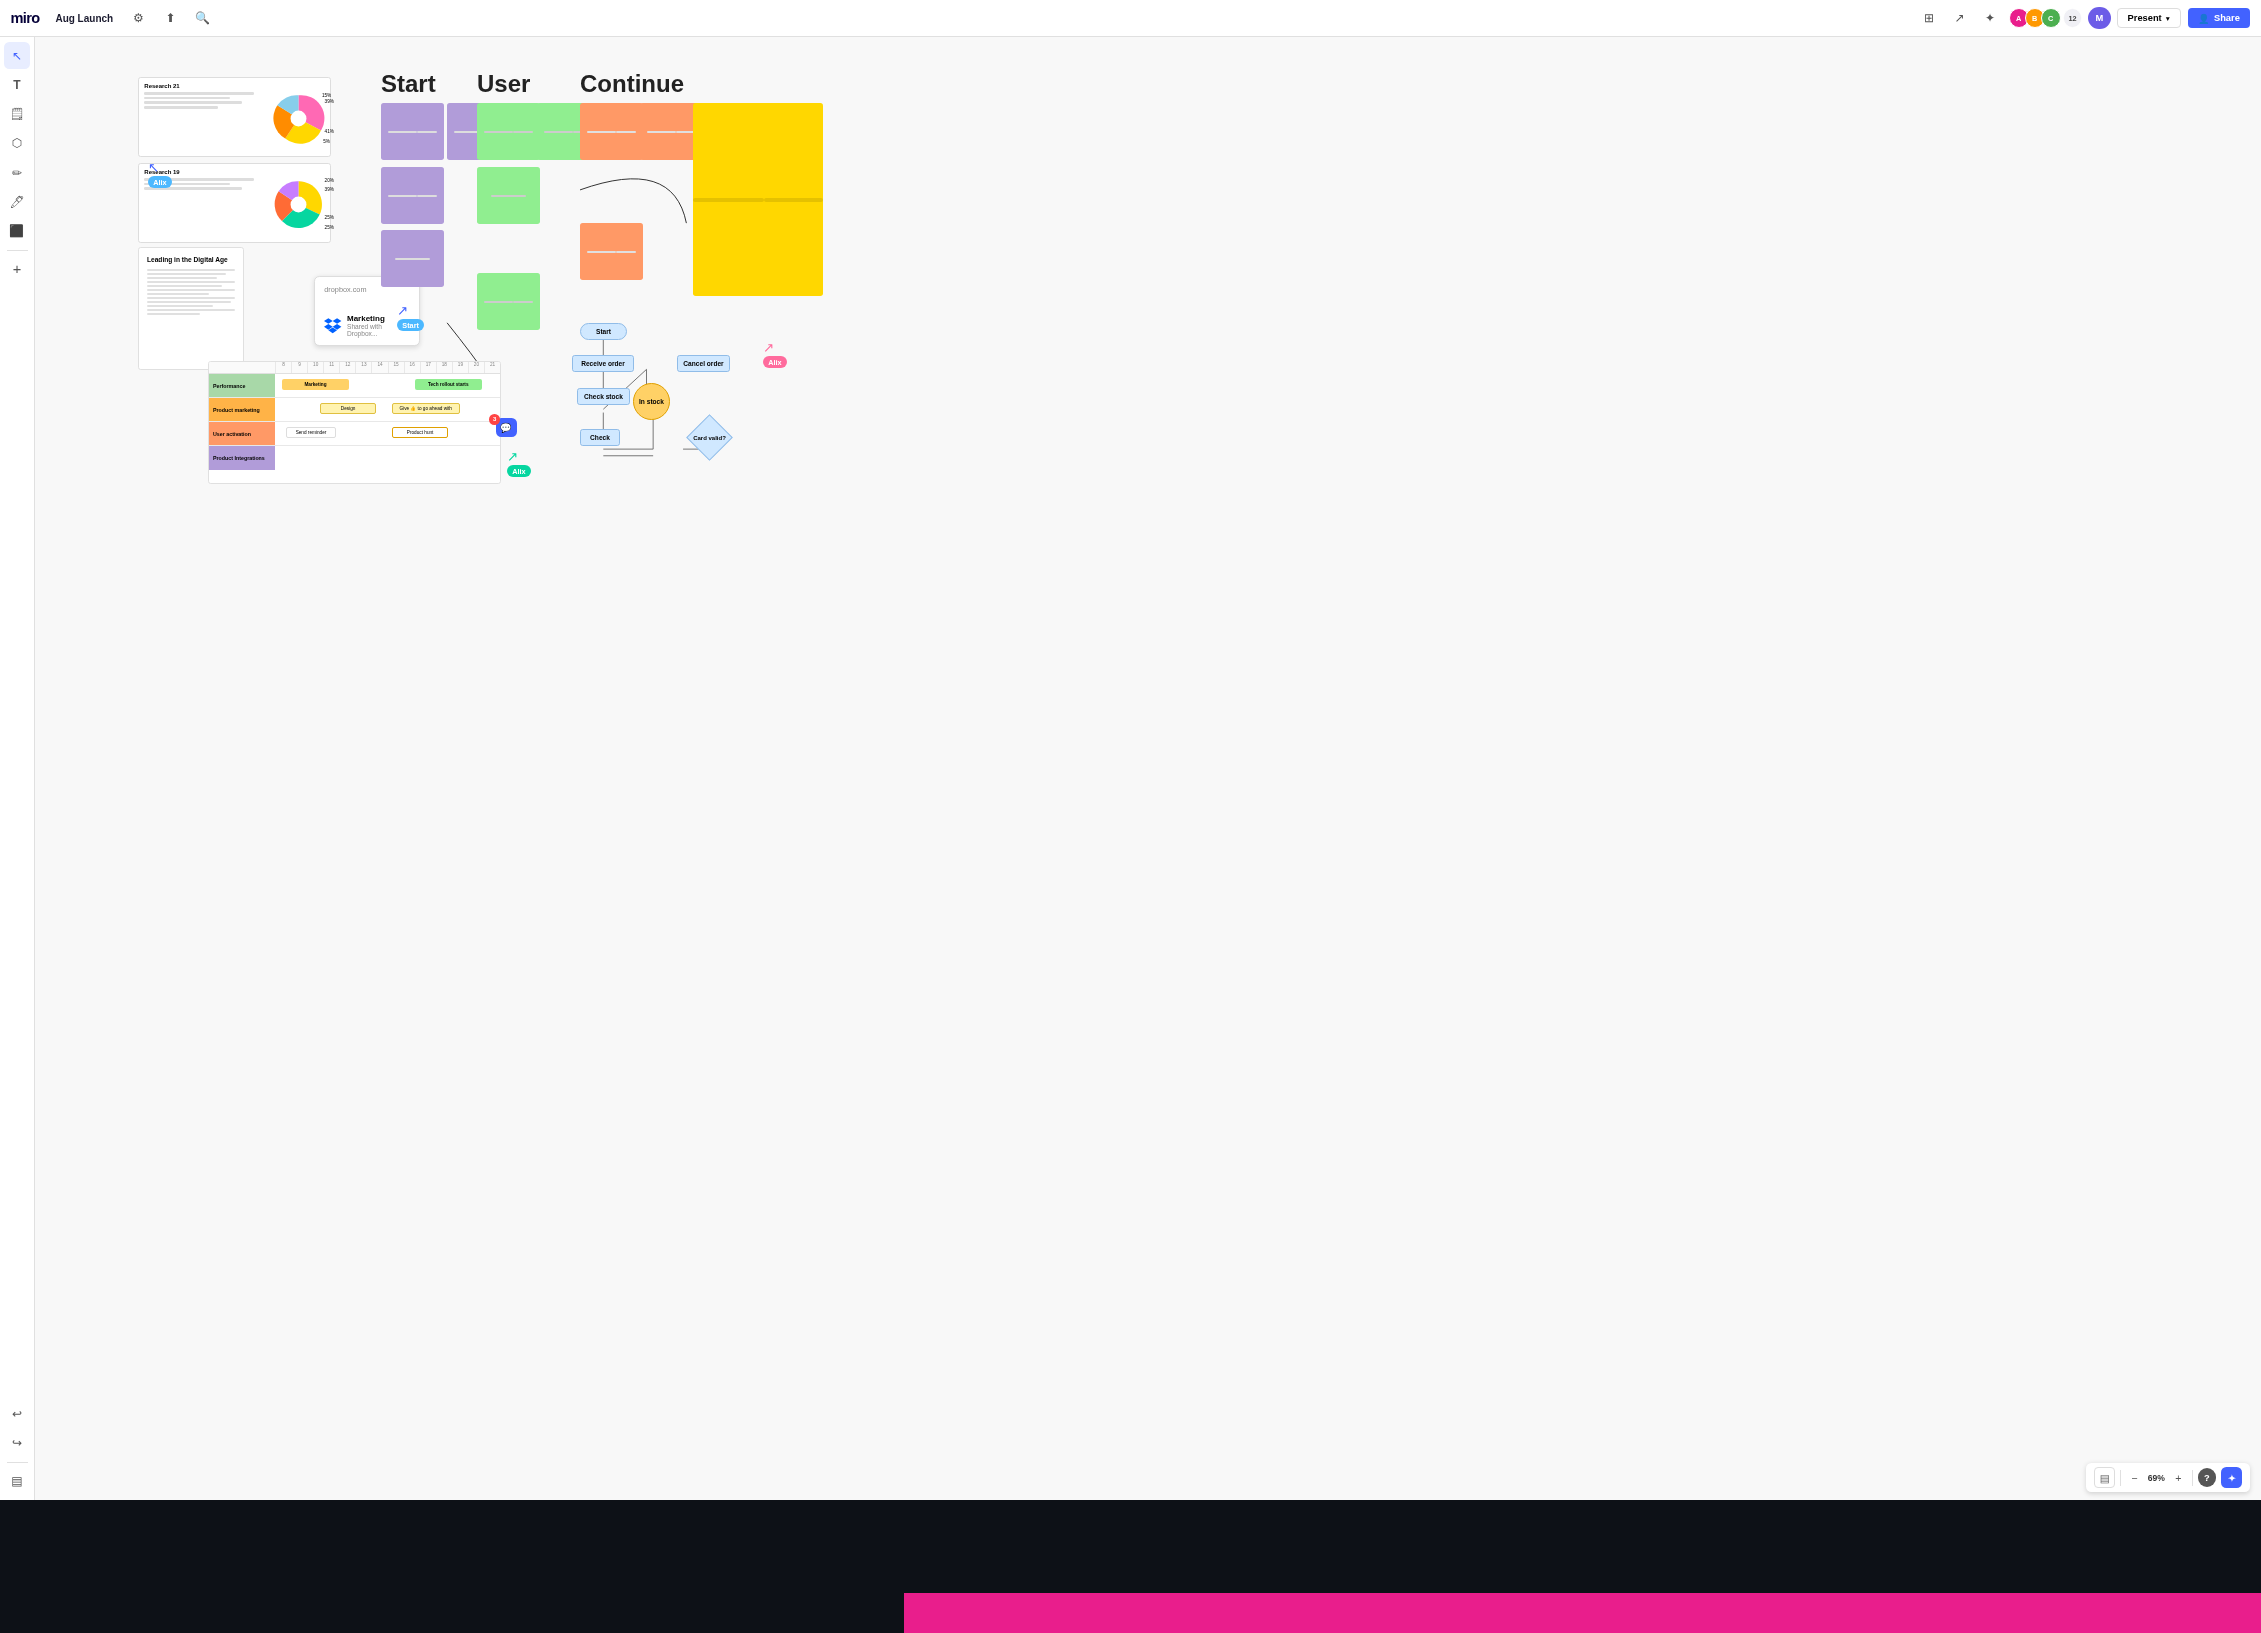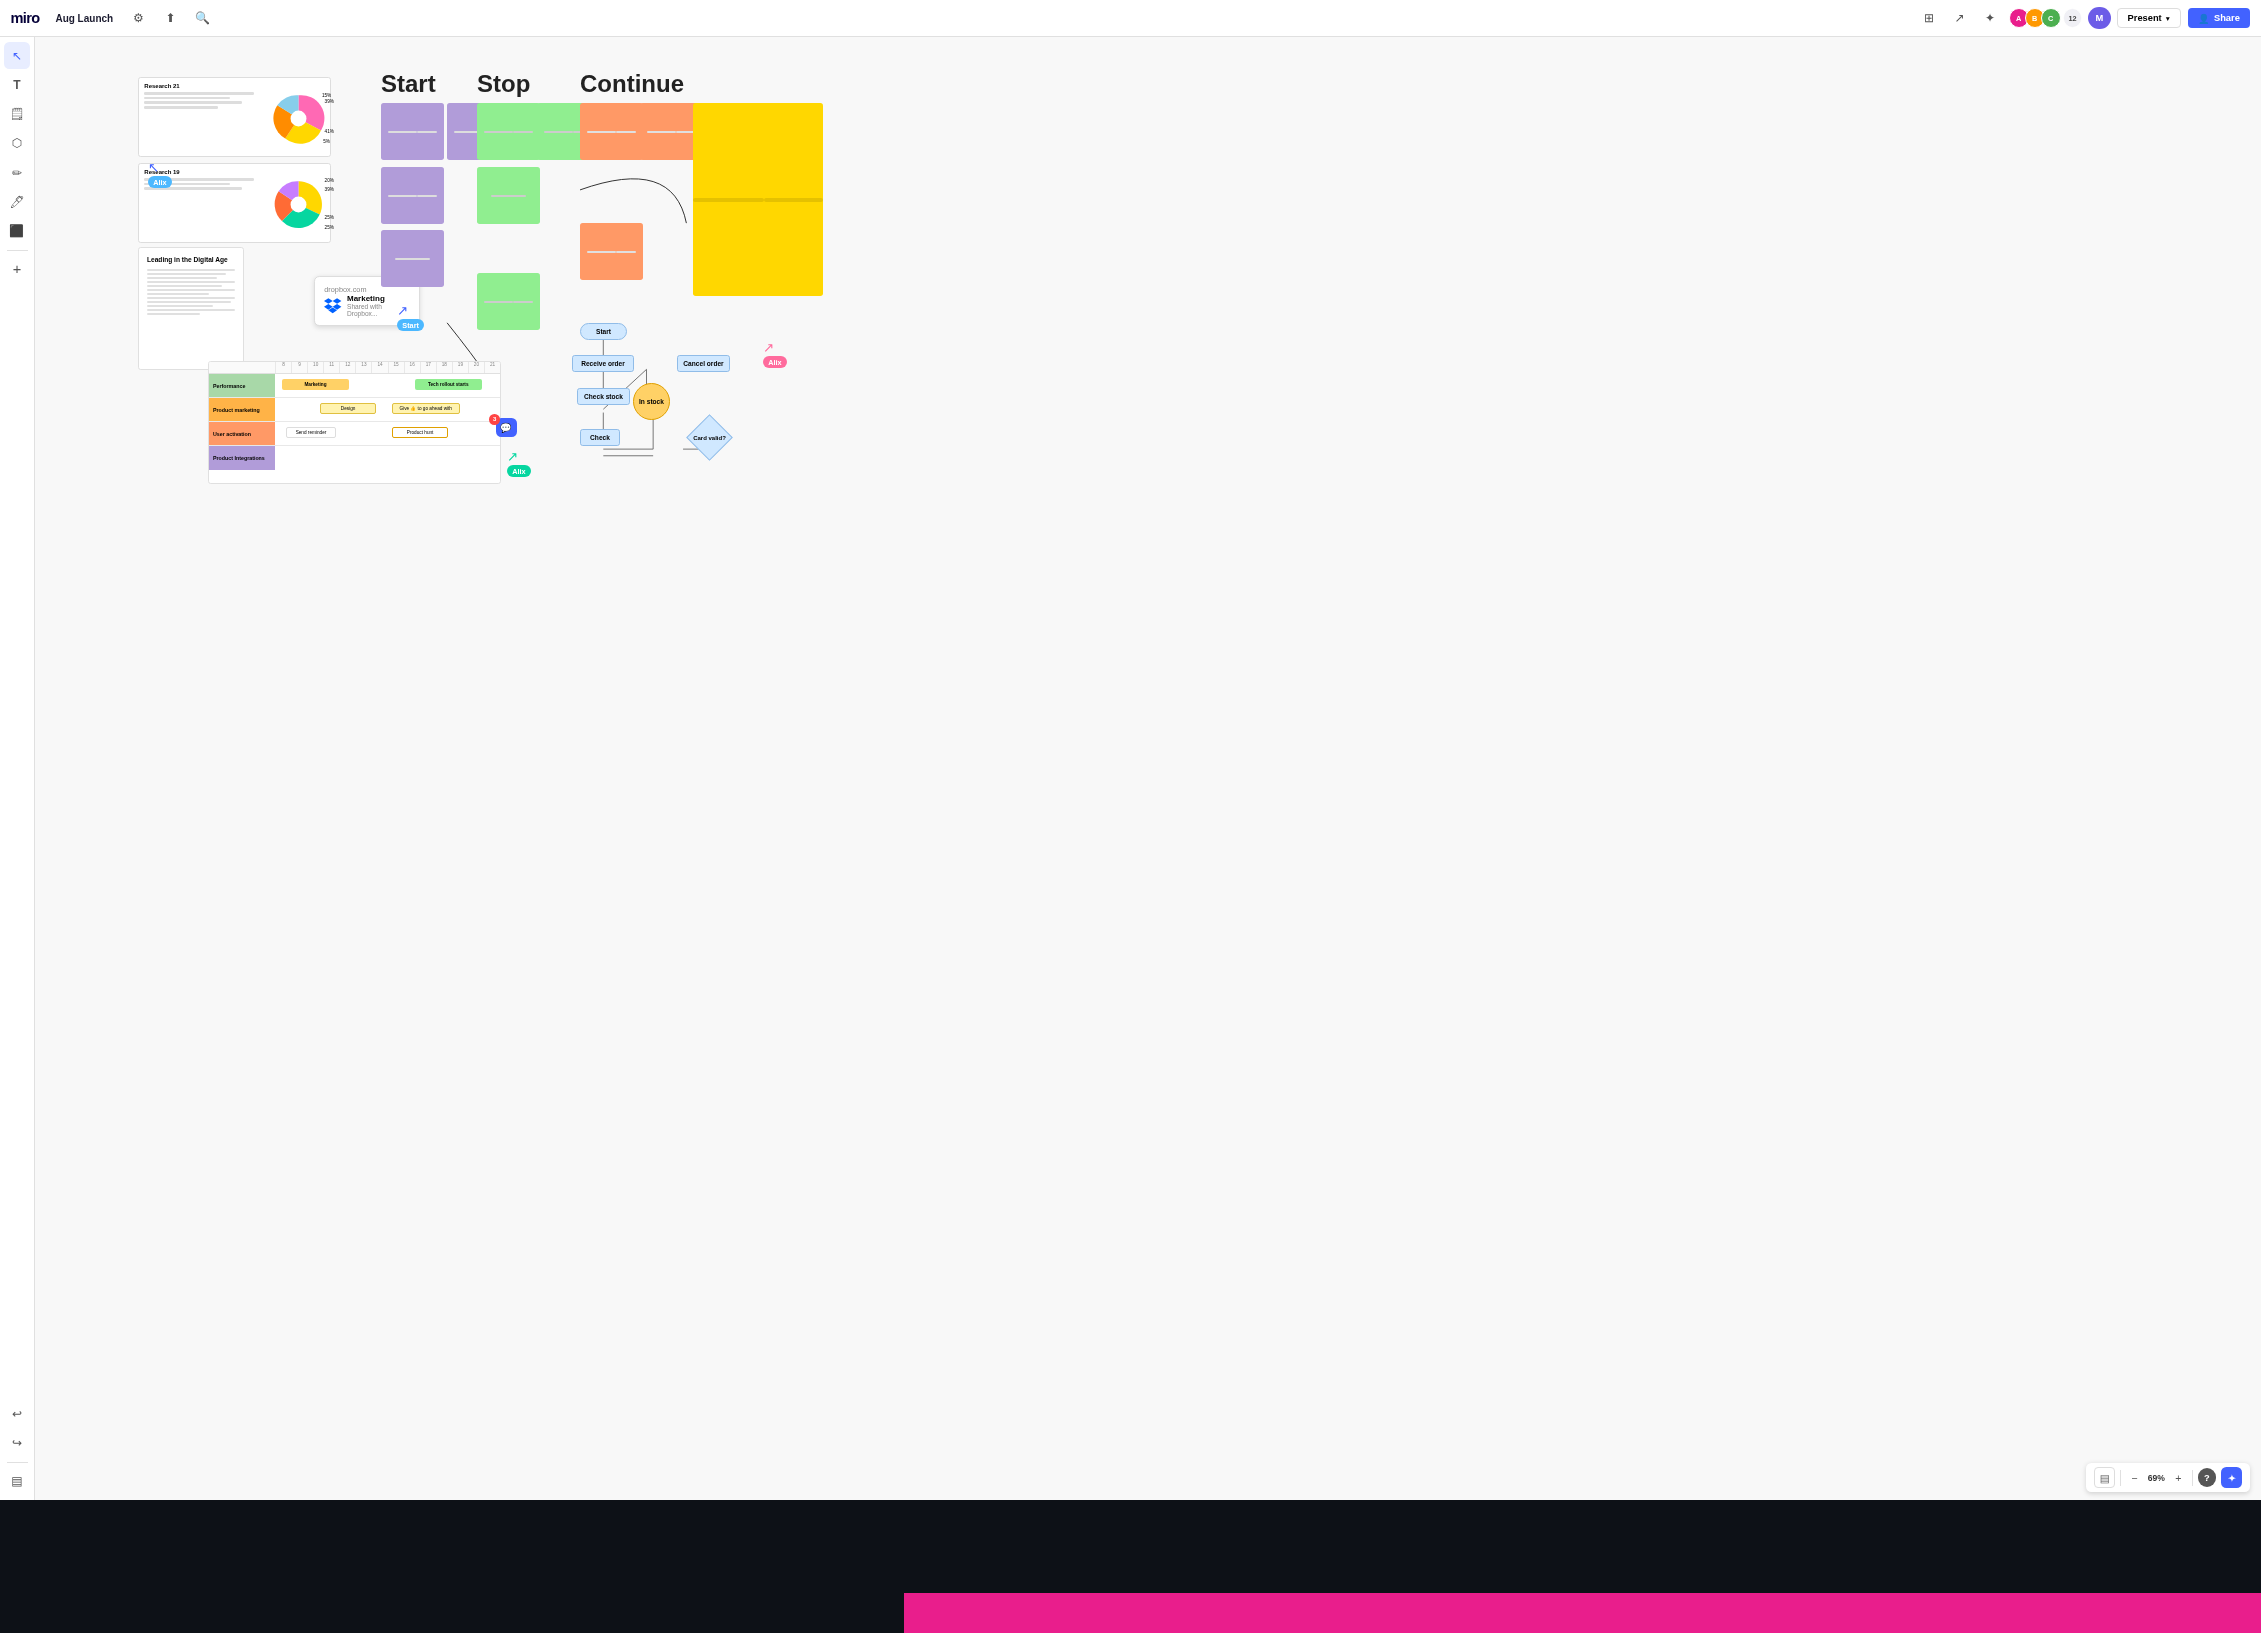--- a/index.html
+++ b/index.html
@@ -529,40 +529,40 @@
           <div style="background:#e0e0e0;height:2px;border-radius:1.3px;margin-bottom:2px;"></div>
           <div style="background:#e0e0e0;height:2px;border-radius:1.3px;margin-bottom:2px;width:70%;"></div>
           <div style="background:#e0e0e0;height:2px;border-radius:1.3px;margin-bottom:2px;"></div>
           <div style="background:#e0e0e0;height:2px;border-radius:1.3px;margin-bottom:2px;width:95%;"></div>
           <div style="background:#e0e0e0;height:2px;border-radius:1.3px;margin-bottom:2px;width:75%;"></div>
           <div style="background:#e0e0e0;height:2px;border-radius:1.3px;margin-bottom:2px;"></div>
           <div style="background:#e0e0e0;height:2px;border-radius:1.3px;width:60%;"></div>
         </div>
 
         <div class="dropbox-card" style="left:279px;top:239px;width:106px;">
-          <div style="display:flex;align-items:flex-end;gap:5.3px;margin-bottom:0;">
+          <div style="display:flex;align-items:flex-end;gap:5.3px;margin-bottom:20px;">
             <span style="font-size:7.3px;color:#888;">dropbox.com</span>
           </div>
           <div style="display:flex;align-items:center;gap:5.3px;">
             <svg width="18.6" height="16" viewBox="0 0 40 36">
               <path d="M10,0 L20,6.5 L10,13 L0,6.5 Z" fill="#0061ff"></path>
               <path d="M30,0 L40,6.5 L30,13 L20,6.5 Z" fill="#0061ff"></path>
               <path d="M0,20 L10,13.5 L20,20 L10,26.5 Z" fill="#0061ff"></path>
               <path d="M20,20 L30,13.5 L40,20 L30,26.5 Z" fill="#0061ff"></path>
               <path d="M10,28 L20,21.5 L30,28 L20,34.5 Z" fill="#0061ff"></path>
             </svg>
             <div>
               <div style="font-size:8px;font-weight:700;">Marketing</div>
               <div style="font-size:6.6px;color:#888;">Shared with Dropbox...</div>
             </div>
           </div>
         </div>
 
         <div class="retro-column-label" style="left:346px;top:33px;font-size:24px;">Start</div>
-        <div class="retro-column-label" style="left:442px;top:33px;font-size:24px;">Stop</div>
+        <div class="retro-column-label" style="left:442px;top:33px;font-size:24px;">User</div>
         <div class="retro-column-label" style="left:545px;top:33px;font-size:24px;">Continue</div>
 
         <div class="sticky" style="left:346px;top:66px;width:63px;height:57px;background:#b19cd9;">
           <div style="background:#ddd;height:2px;width:70%;border-radius:1.3px;margin:1.3px 0;"></div>
           <div style="background:#ddd;height:2px;width:50%;border-radius:1.3px;"></div>
         </div>
         <div class="sticky" style="left:412px;top:66px;width:63px;height:57px;background:#b19cd9;">
           <div style="background:#ddd;height:2px;width:70%;border-radius:1.3px;margin:1.3px 0;"></div>
           <div style="background:#ddd;height:2px;width:50%;border-radius:1.3px;"></div>
         </div>

